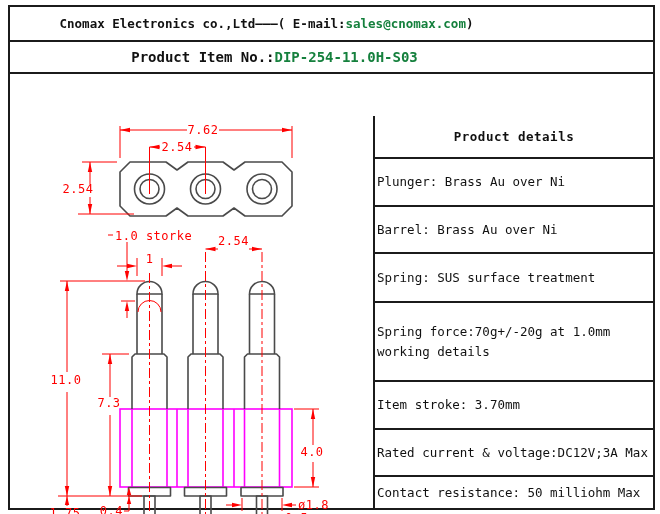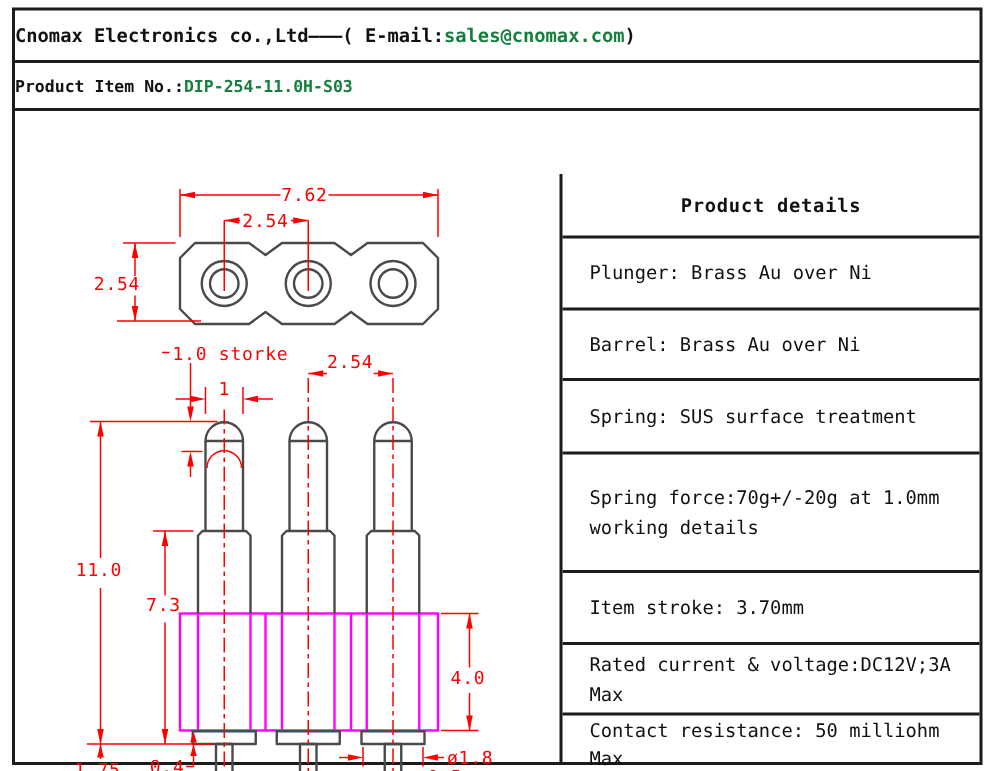--- a/index.html
+++ b/index.html
@@ -1,26 +1,26 @@
 <!DOCTYPE html>
 <html><head>
 <meta charset="utf-8">
 <style>
   html,body{margin:0;padding:0;background:#ffffff;}
   body{width:660px;height:514px;position:relative;font-family:"DejaVu Sans Mono",monospace;color:#111;}
   .frame{position:absolute;left:8px;top:5px;width:647px;height:505px;border:2px solid #1b1b1b;box-sizing:border-box;display:flex;flex-direction:column;background:#fff;}
-  .hrow{border-bottom:2px solid #1b1b1b;display:flex;align-items:center;justify-content:flex-start;font-weight:bold;flex-shrink:0;}
+  .hrow{border-bottom:2px solid #1b1b1b;display:flex;align-items:center;justify-content:center;font-weight:bold;flex-shrink:0;}
   .h1{height:33px;font-size:12.5px;padding-right:130px;}
-  .h2{height:30px;font-size:11px;padding-right:114px;}
+  .h2{height:30px;font-size:14px;padding-right:114px;}
   .red{color:#15803d;}
   .main{flex:1;display:flex;min-height:0;margin-top:42px;}
   .drawing{width:363px;position:relative;flex-shrink:0;}
   .details{flex:1;border-left:2px solid #1b1b1b;display:flex;flex-direction:column;min-width:0;}
   .dtitle{height:41px;border-bottom:2px solid #1b1b1b;display:flex;align-items:center;justify-content:center;font-weight:bold;font-size:12.5px;letter-spacing:.5px;flex-shrink:0;}
-  .drow{border-bottom:2px solid #1b1b1b;display:flex;align-items:center;padding:0 18px;font-size:12.5px;line-height:1.55;flex-shrink:0;}
+  .drow{border-bottom:2px solid #1b1b1b;display:flex;align-items:center;padding:0 2px;font-size:12.5px;line-height:1.55;flex-shrink:0;}
   .drow.r1{height:46px}.drow.r2{height:45px}.drow.r3{height:47px}.drow.r4{height:77px}
   .drow.r5{height:46px}.drow.r6{height:45px}.drow.r7{height:45px}
   .drow.r8{flex:1;border-bottom:none;}
   svg{display:block;}
   svg text{font-family:"DejaVu Sans Mono",monospace;font-size:12px;fill:#ff0000;letter-spacing:.5px;}
   .oline{stroke:#4a4a4a;stroke-width:1.6;fill:none;stroke-linejoin:round;}
   .mag{stroke:#ff00ff;stroke-width:1.6;fill:none;}
   .dim{stroke:#ff0000;stroke-width:1;fill:none;}
   .dimf{fill:#ff0000;stroke:none;}
   .cl{stroke:#ff0000;stroke-width:1;fill:none;stroke-dasharray:10 3 3 3;}

